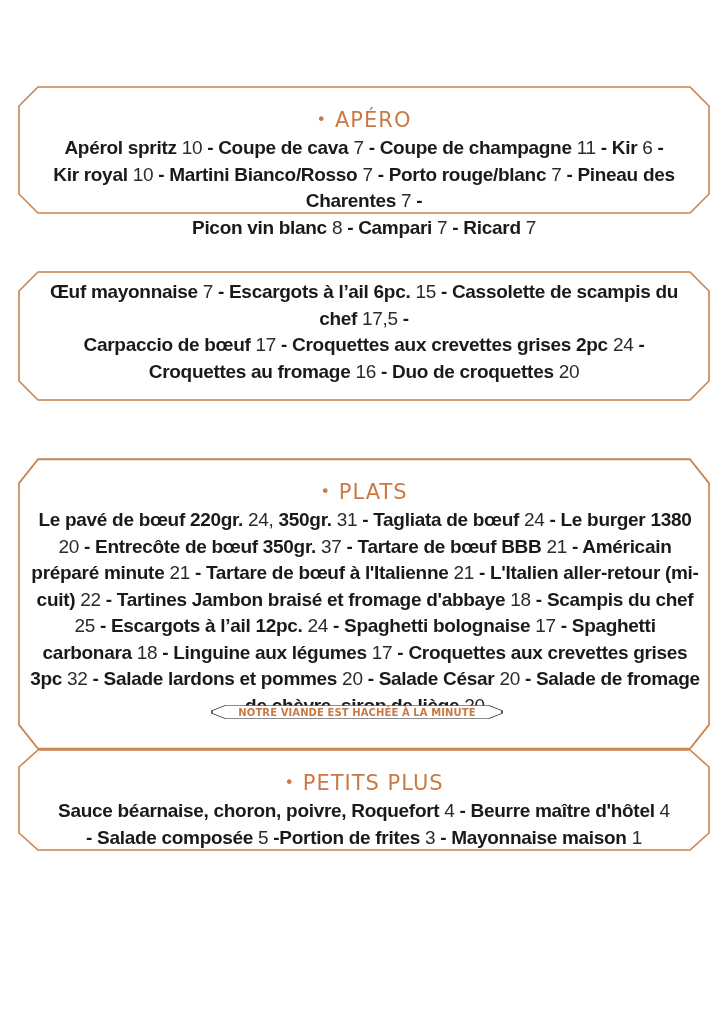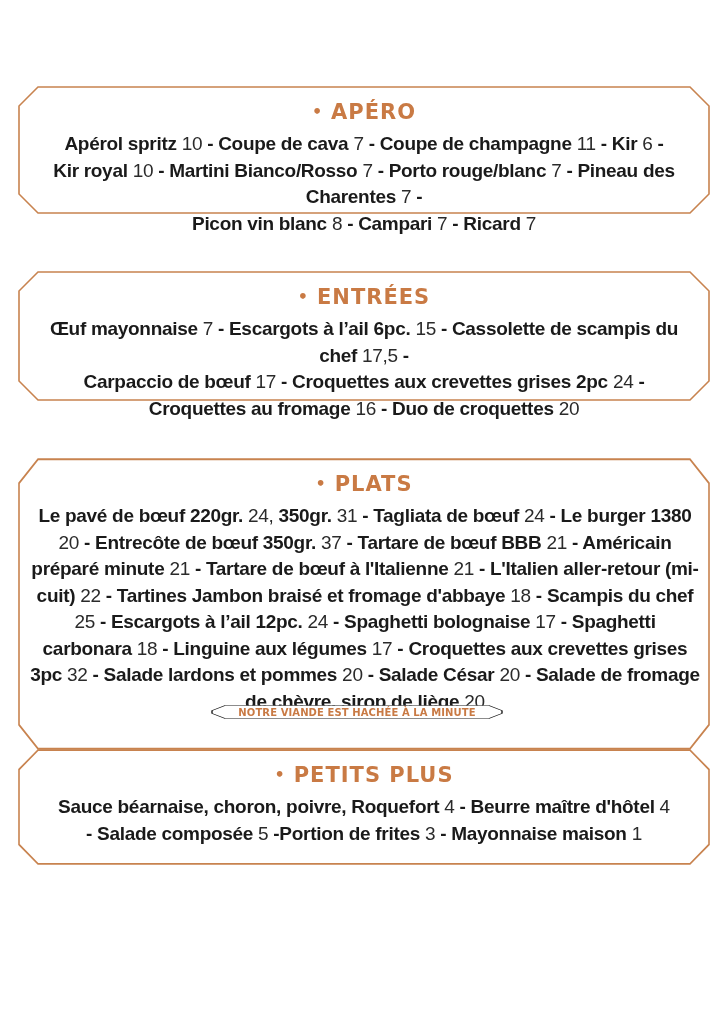--- a/index.html
+++ b/index.html
@@ -32,26 +32,26 @@
       stroke: #c8834f;
       stroke-width: 1.6;
     }
     .content {
       position: relative;
       text-align: center;
       padding: 8px 12px 0 12px;
     }
     .title {
       font-family: "DejaVu Sans", sans-serif;
-      font-weight: bold;
+      font-weight: normal;
       font-size: 21px;
       letter-spacing: 1px;
       color: #c97a44;
-      line-height: 36px;
-      margin: 0 0 1px 0;
+      line-height: 28px;
+      margin: 12px 0 1px 0;
     }
     .title .bullet {
       font-size: 16px;
       vertical-align: 2px;
       margin-right: 8px;
     }
     .items {
       font-size: 19px;
       line-height: 26.5px;
       font-stretch: condensed;
@@ -61,21 +61,21 @@
     .items .name { font-weight: bold; }
     .items .price { font-weight: normal; color: #2a2a2a; }
     .items .sep { font-weight: bold; }
 
     #sec-apero   { top: 86px;  height: 128px; }
     #sec-apero .items { width: 665px; }
     #sec-entrees { top: 271px; height: 130px; }
     #sec-entrees .items { width: 640px; }
     #sec-plats   { top: 458px; height: 292px; }
     #sec-plats .items { width: 670px; }
-    #sec-petits  { top: 749px; height: 116px; }
+    #sec-petits  { top: 749px; height: 102px; }
     #sec-petits .items { width: 620px; }
 
     .notice {
       position: absolute;
       top: 705px;
       left: 211px;
       width: 292px;
       height: 14px;
     }
     .notice polygon {
@@ -111,23 +111,20 @@
       <span class="name">Apérol spritz</span> <span class="price">10</span><span class="sep"> - </span><span class="name">Coupe de cava</span> <span class="price">7</span><span class="sep"> - </span><span class="name">Coupe de champagne</span> <span class="price">11</span><span class="sep"> - </span><span class="name">Kir</span> <span class="price">6</span><span class="sep"> - </span><br><span class="name">Kir royal</span> <span class="price">10</span><span class="sep"> - </span><span class="name">Martini Bianco/Rosso</span> <span class="price">7</span><span class="sep"> - </span><span class="name">Porto rouge/blanc</span> <span class="price">7</span><span class="sep"> - </span><span class="name">Pineau des Charentes</span> <span class="price">7</span><span class="sep"> - </span><br><span class="name">Picon vin blanc</span> <span class="price">8</span><span class="sep"> - </span><span class="name">Campari</span> <span class="price">7</span><span class="sep"> - </span><span class="name">Ricard</span> <span class="price">7</span>
     </div>
   </div>
 </section>
 
 <section class="section" id="sec-entrees">
   <svg class="frame" viewBox="0 0 692 130" preserveAspectRatio="none">
     <polygon points="20,1 672,1 691,20 691,110 672,129 20,129 1,110 1,20"></polygon>
   </svg>
   <div class="content">
-    <div class="title">
-      <span class="bullet">•</span><span>ENTRÉES</span>
-    </div>
     <div class="items">
       <span class="name">Œuf mayonnaise</span> <span class="price">7</span><span class="sep"> - </span><span class="name">Escargots à l’ail 6pc.</span> <span class="price">15</span><span class="sep"> - </span><span class="name">Cassolette de scampis du chef</span> <span class="price">17,5</span><span class="sep"> - </span><br><span class="name">Carpaccio de bœuf</span> <span class="price">17</span><span class="sep"> - </span><span class="name">Croquettes aux crevettes grises  2pc</span> <span class="price">24</span><span class="sep"> - </span><span class="name">Croquettes au fromage</span> <span class="price">16</span><span class="sep"> - </span><span class="name">Duo de croquettes</span> <span class="price">20</span>
     </div>
   </div>
 </section>
 
 <section class="section" id="sec-plats">
   <svg class="frame" viewBox="0 0 692 232" preserveAspectRatio="none">
     <polygon points="20,1 672,1 691,20 691,212 672,231 20,231 1,212 1,20"></polygon>
   </svg>

